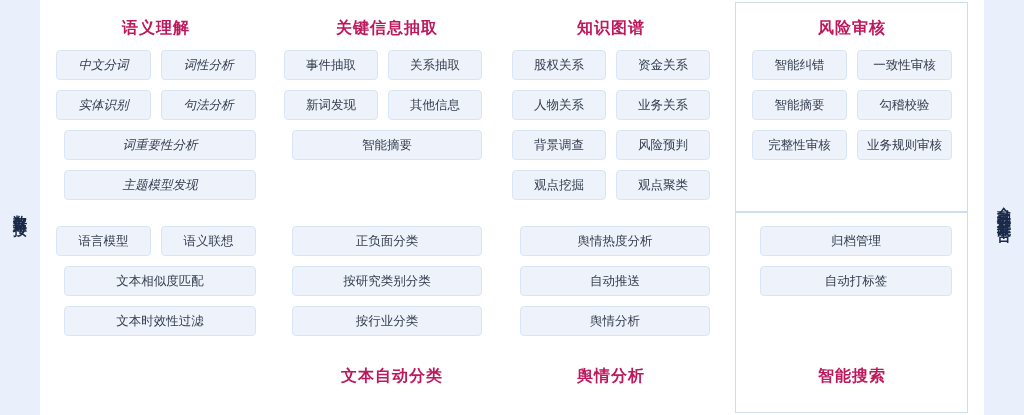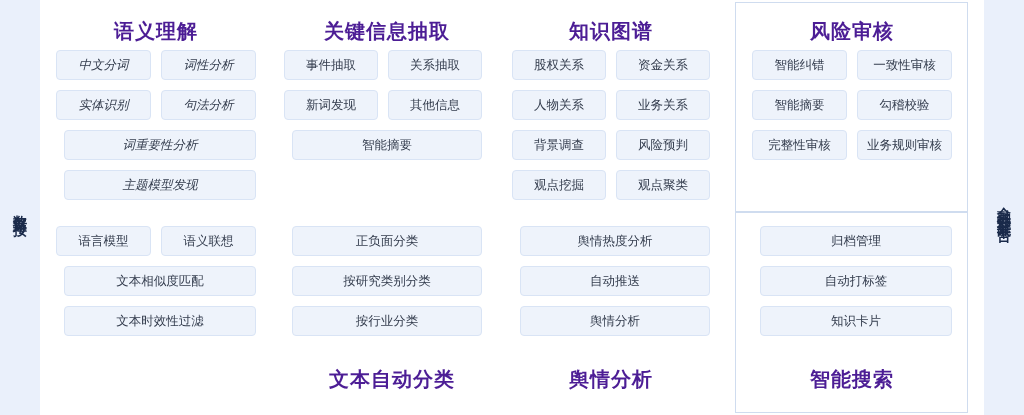--- a/index.html
+++ b/index.html
@@ -54,23 +54,23 @@
     width: 912px;
     height: 415px;
   }
   .column {
     position: absolute;
     top: 0;
     height: 415px;
     box-sizing: border-box;
   }
   .col-title {
-    font-size: 20px;
+    font-size: 16px;
     font-weight: bold;
-    color: #4c1d95;
+    color: #be185d;
     text-align: center;
     letter-spacing: 1px;
   }
   .chip {
     background: #eef3fb;
     border: 1px solid #d9e4f5;
     border-radius: 4px;
     color: #333c4d;
     font-size: 12.5px;
     display: flex;
@@ -230,21 +230,18 @@
           <div class="chip">业务规则审核</div>
         </div>
       </div>
       <div class="group" style="top:226px;">
         <div class="row1">
           <div class="chip">归档管理</div>
         </div>
         <div class="row1">
           <div class="chip">自动打标签</div>
         </div>
-        <div class="row1">
-          <div class="chip">知识卡片</div>
-        </div>
       </div>
       <div class="col-title" style="position:absolute; top:366px; left:0; width:100%;">智能搜索</div>
     </div>
 
   </div>
 </div>
 
 </body></html>

